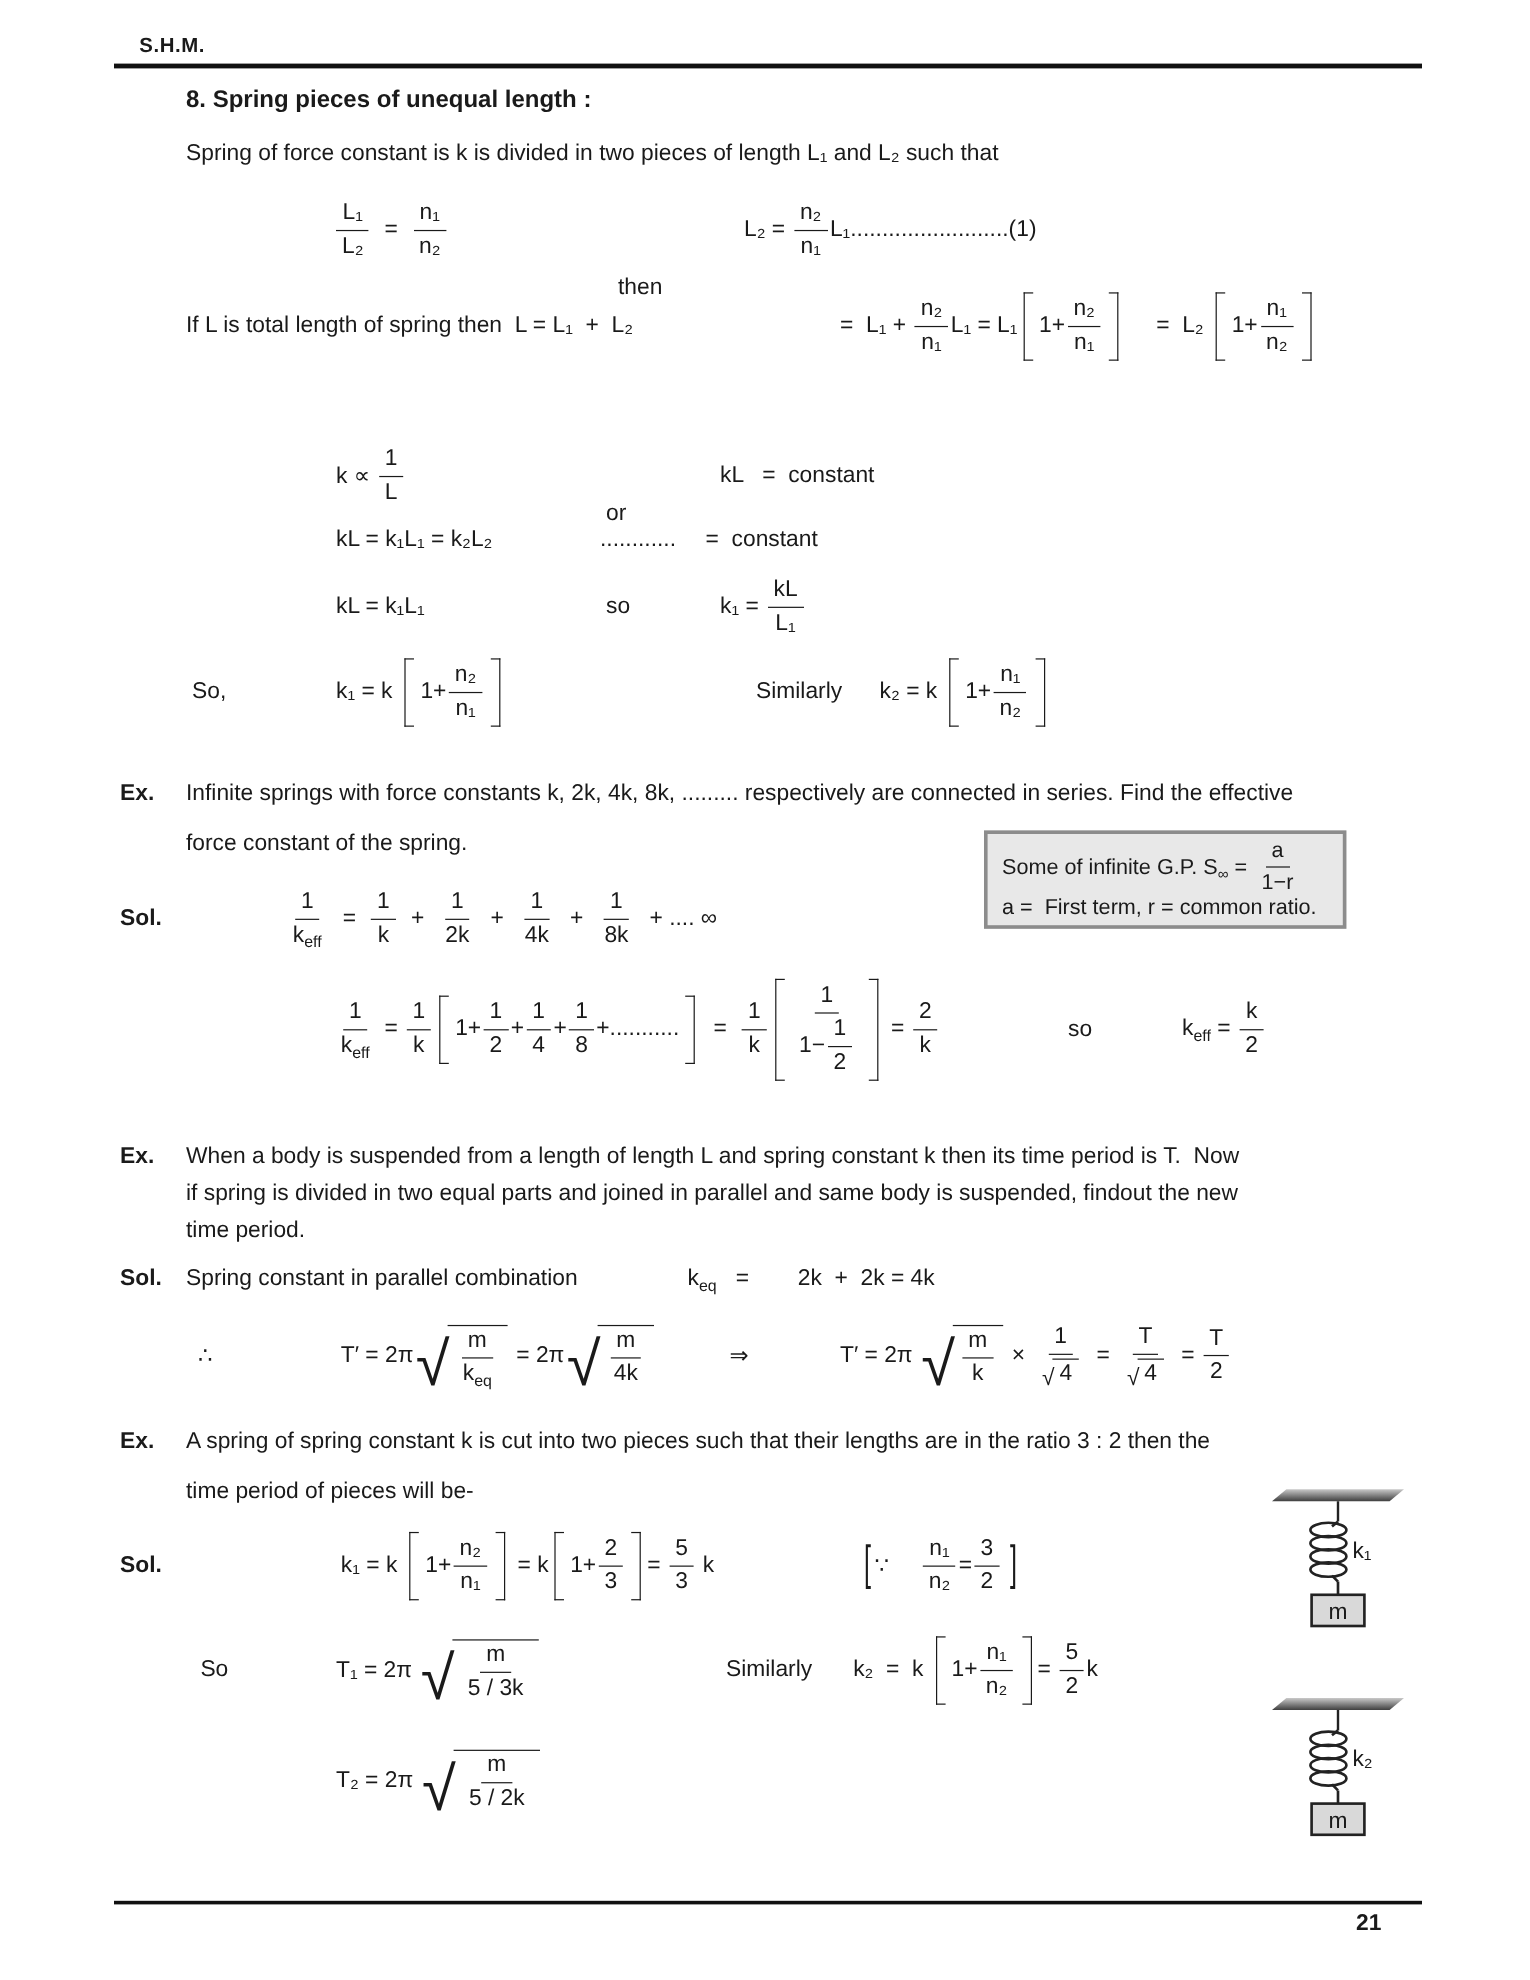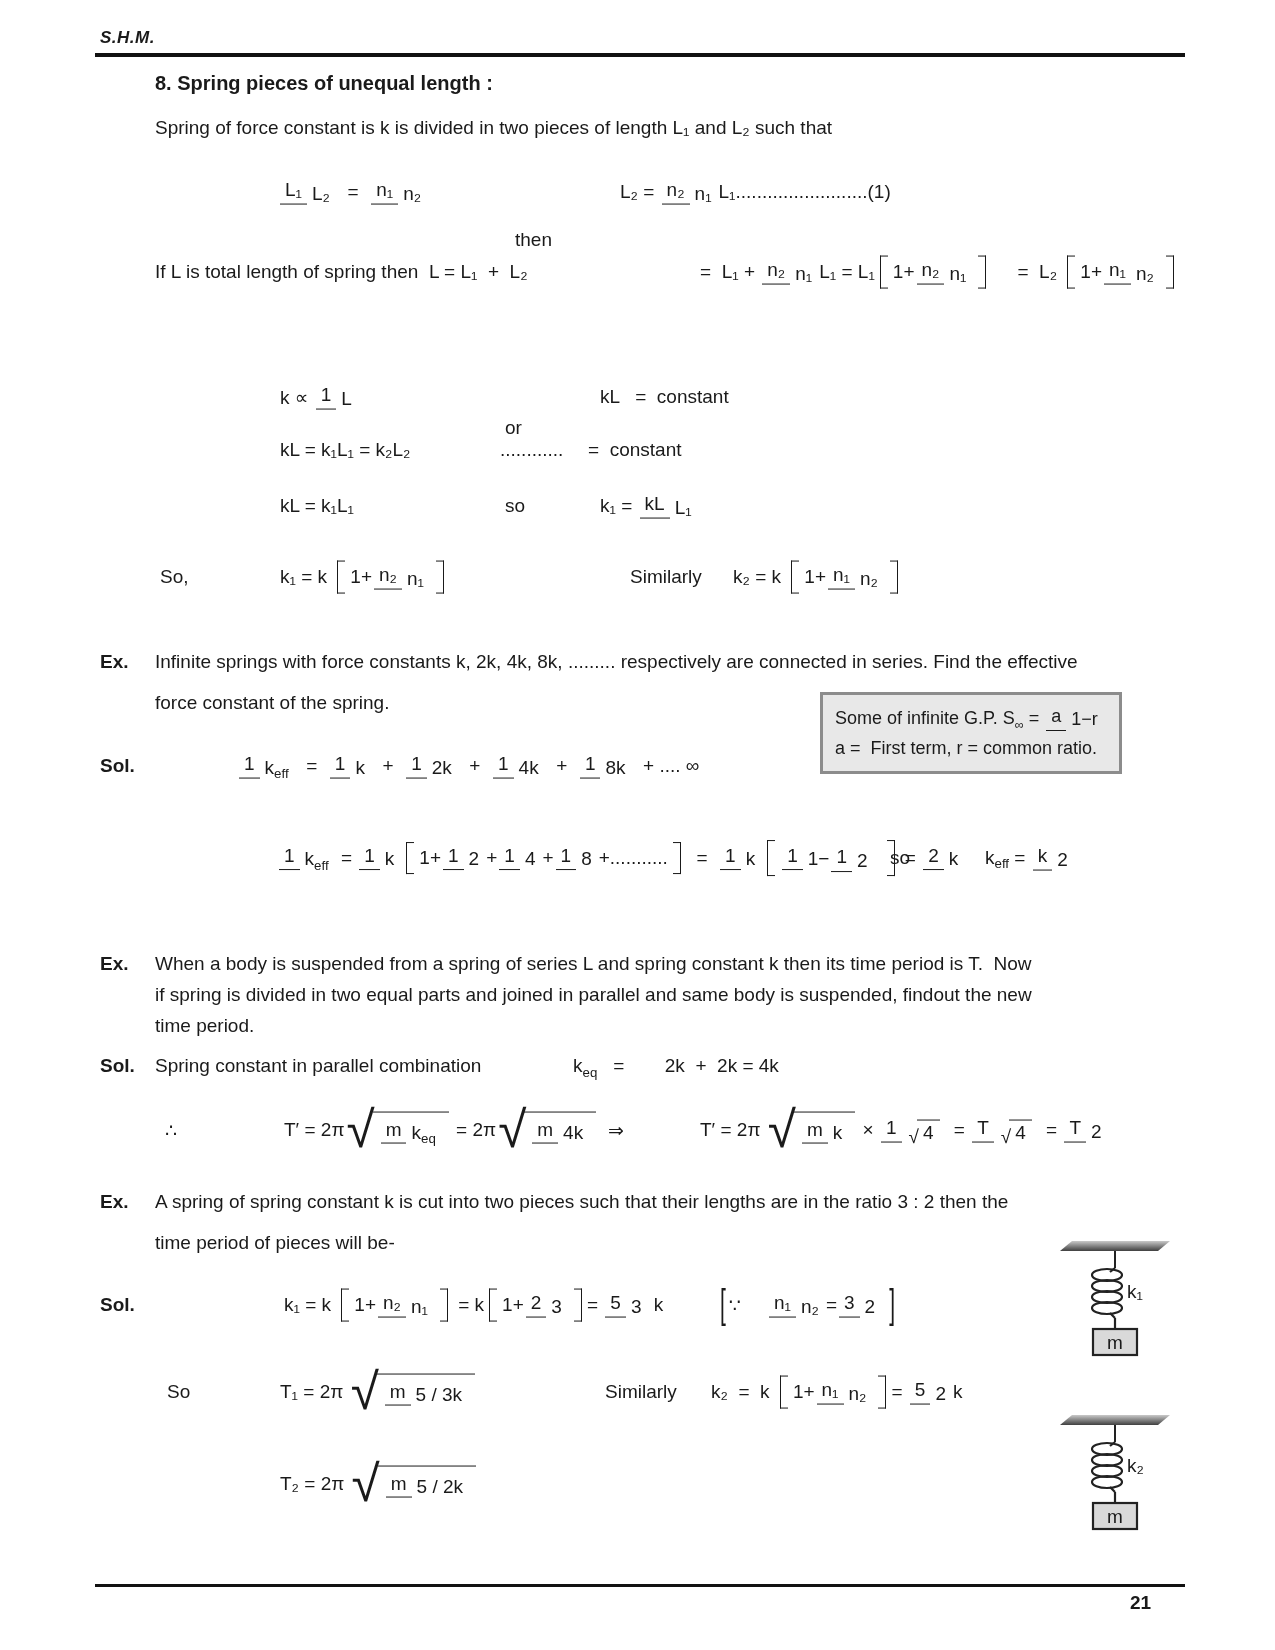--- a/index.html
+++ b/index.html
@@ -11,21 +11,21 @@
   .lbl { font-weight:bold; }
   .hdr { font-weight:bold; font-size:17px; letter-spacing:0.5px; }
   .heading { font-weight:bold; font-size:20px; }
   .rule { position:absolute; background:#111111; }
   .row { position:absolute; left:0; top:0; width:100%; height:0; }
   .cell {
     position:absolute; transform:translateY(-50%);
     display:inline-flex; align-items:center; white-space:pre; font-size:19px;
   }
   .mtx { white-space:pre; }
-  .frac { display:inline-flex; flex-direction:row; align-items:center; margin:0 2px; }
+  .frac { display:inline-flex; flex-direction:column; align-items:center; margin:0 2px; }
   .fn { display:inline-flex; align-items:center; justify-content:center; padding:0 5px 3px; border-bottom:1.6px solid #1a1a1a; line-height:1.1; }
   .fd { display:inline-flex; align-items:center; justify-content:center; padding:3px 5px 0; line-height:1.1; }
   .brack { display:inline-flex; align-items:stretch; margin:0 5px; }
   .lb,.rb { width:7px; border-top:1.8px solid #1a1a1a; border-bottom:1.8px solid #1a1a1a; }
   .lb { border-left:1.8px solid #1a1a1a; margin-right:5px; }
   .rb { border-right:1.8px solid #1a1a1a; margin-left:5px; }
   .bc { display:inline-flex; align-items:center; padding:4px 0; }
   .sqrt { display:inline-flex; align-items:stretch; margin:0 2px; }
   .radsign { display:inline-flex; align-items:flex-end; line-height:0.8; margin-right:-2px; }
   .radsign.big { font-size:270%; font-weight:300; line-height:0.72; }
@@ -39,21 +39,21 @@
     padding:4px 12px; font-size:18px;
   }
   .gp-line { display:flex; align-items:center; white-space:pre; }
   .diagram { position:absolute; }
 </style>
 </head>
 <body>
 
 <div class="page">
 
-  <div class="tline hdr" style="left:100px; top:28px;font-style:italic;">S.H.M.</div>
+  <div class="tline hdr" style="left:116px; top:28px;">S.H.M.</div>
   <div class="rule" style="left:95px; top:53px; width:1090px; height:4px;"></div>
 
   <div class="tline heading" style="left:155px; top:72px;">8. Spring pieces of unequal length :</div>
   <div class="tline" style="left:155px; top:117px;">Spring of force constant is k is divided in two pieces of length L₁ and L₂ such that</div>
 
   <div class="row" style="top:192px;">
     <span class="cell" style="left:278px;"><span class="frac"><span class="fn"><span class="mtx">L₁</span></span><span class="fd"><span class="mtx">L₂</span></span></span><span class="mtx">  =  </span><span class="frac"><span class="fn"><span class="mtx">n₁</span></span><span class="fd"><span class="mtx">n₂</span></span></span></span>
     <span class="cell" style="left:515px;margin-top:48px;">then</span>
     <span class="cell" style="left:620px;"><span class="mtx">L₂ = </span><span class="frac"><span class="fn"><span class="mtx">n₂</span></span><span class="fd"><span class="mtx">n₁</span></span></span><span class="mtx">L₁.........................(1)</span></span>
   </div>
@@ -103,21 +103,21 @@
     <span class="cell" style="left:237px;"><span class="frac"><span class="fn"><span class="mtx">1</span></span><span class="fd"><span class="subwrap"><span>k</span><sub>eff</sub></span></span></span><span class="mtx">  =  </span><span class="frac"><span class="fn"><span class="mtx">1</span></span><span class="fd"><span class="mtx">k</span></span></span><span class="mtx">  +  </span><span class="frac"><span class="fn"><span class="mtx">1</span></span><span class="fd"><span class="mtx">2k</span></span></span><span class="mtx">  +  </span><span class="frac"><span class="fn"><span class="mtx">1</span></span><span class="fd"><span class="mtx">4k</span></span></span><span class="mtx">  +  </span><span class="frac"><span class="fn"><span class="mtx">1</span></span><span class="fd"><span class="mtx">8k</span></span></span><span class="mtx">  + .... ∞</span></span>
   </div>
 
   <div class="row" style="top:858px;">
     <span class="cell" style="left:277px;"><span class="frac"><span class="fn"><span class="mtx">1</span></span><span class="fd"><span class="subwrap"><span>k</span><sub>eff</sub></span></span></span><span class="mtx"> = </span><span class="frac"><span class="fn"><span class="mtx">1</span></span><span class="fd"><span class="mtx">k</span></span></span><span class="brack"><span class="lb"></span><span class="bc"><span class="mtx">1+</span><span class="frac"><span class="fn"><span class="mtx">1</span></span><span class="fd"><span class="mtx">2</span></span></span><span class="mtx">+</span><span class="frac"><span class="fn"><span class="mtx">1</span></span><span class="fd"><span class="mtx">4</span></span></span><span class="mtx">+</span><span class="frac"><span class="fn"><span class="mtx">1</span></span><span class="fd"><span class="mtx">8</span></span></span><span class="mtx">+...........</span></span><span class="rb"></span></span><span class="mtx">  =  </span><span class="frac"><span class="fn"><span class="mtx">1</span></span><span class="fd"><span class="mtx">k</span></span></span><span class="brack"><span class="lb"></span><span class="bc"><span class="frac"><span class="fn"><span class="mtx">1</span></span><span class="fd"><span class="mtx">1−</span><span class="frac"><span class="fn"><span class="mtx">1</span></span><span class="fd"><span class="mtx">2</span></span></span></span></span></span><span class="rb"></span></span><span class="mtx"> = </span><span class="frac"><span class="fn"><span class="mtx">2</span></span><span class="fd"><span class="mtx">k</span></span></span></span>
     <span class="cell" style="left:890px;">so</span>
     <span class="cell" style="left:985px;"><span class="subwrap"><span>k</span><sub>eff</sub></span><span class="mtx"> = </span><span class="frac"><span class="fn"><span class="mtx">k</span></span><span class="fd"><span class="mtx">2</span></span></span></span>
   </div>
 
   <div class="tline lbl" style="left:100px; top:953px;">Ex.</div>
-  <div class="tline" style="left:155px; top:953px;">When a body is suspended from a spring of series L and spring constant k then its time period is T.  Now</div>
+  <div class="tline" style="left:155px; top:953px;">When a body is suspended from a length of length L and spring constant k then its time period is T.  Now</div>
   <div class="tline" style="left:155px; top:984px;">if spring is divided in two equal parts and joined in parallel and same body is suspended, findout the new</div>
   <div class="tline" style="left:155px; top:1015px;">time period.</div>
 
   <div class="row" style="top:1066px;">
     <span class="cell lbl" style="left:100px;">Sol.</span>
     <span class="cell" style="left:155px;">Spring constant in parallel combination</span>
     <span class="cell" style="left:573px;"><span class="subwrap"><span>k</span><sub>eq</sub></span><span class="mtx">   =  </span><span style="display: inline-block; width: 30px;"></span><span class="mtx">2k  +  2k = 4k</span></span>
   </div>
 
   <div class="row" style="top:1130px;">

